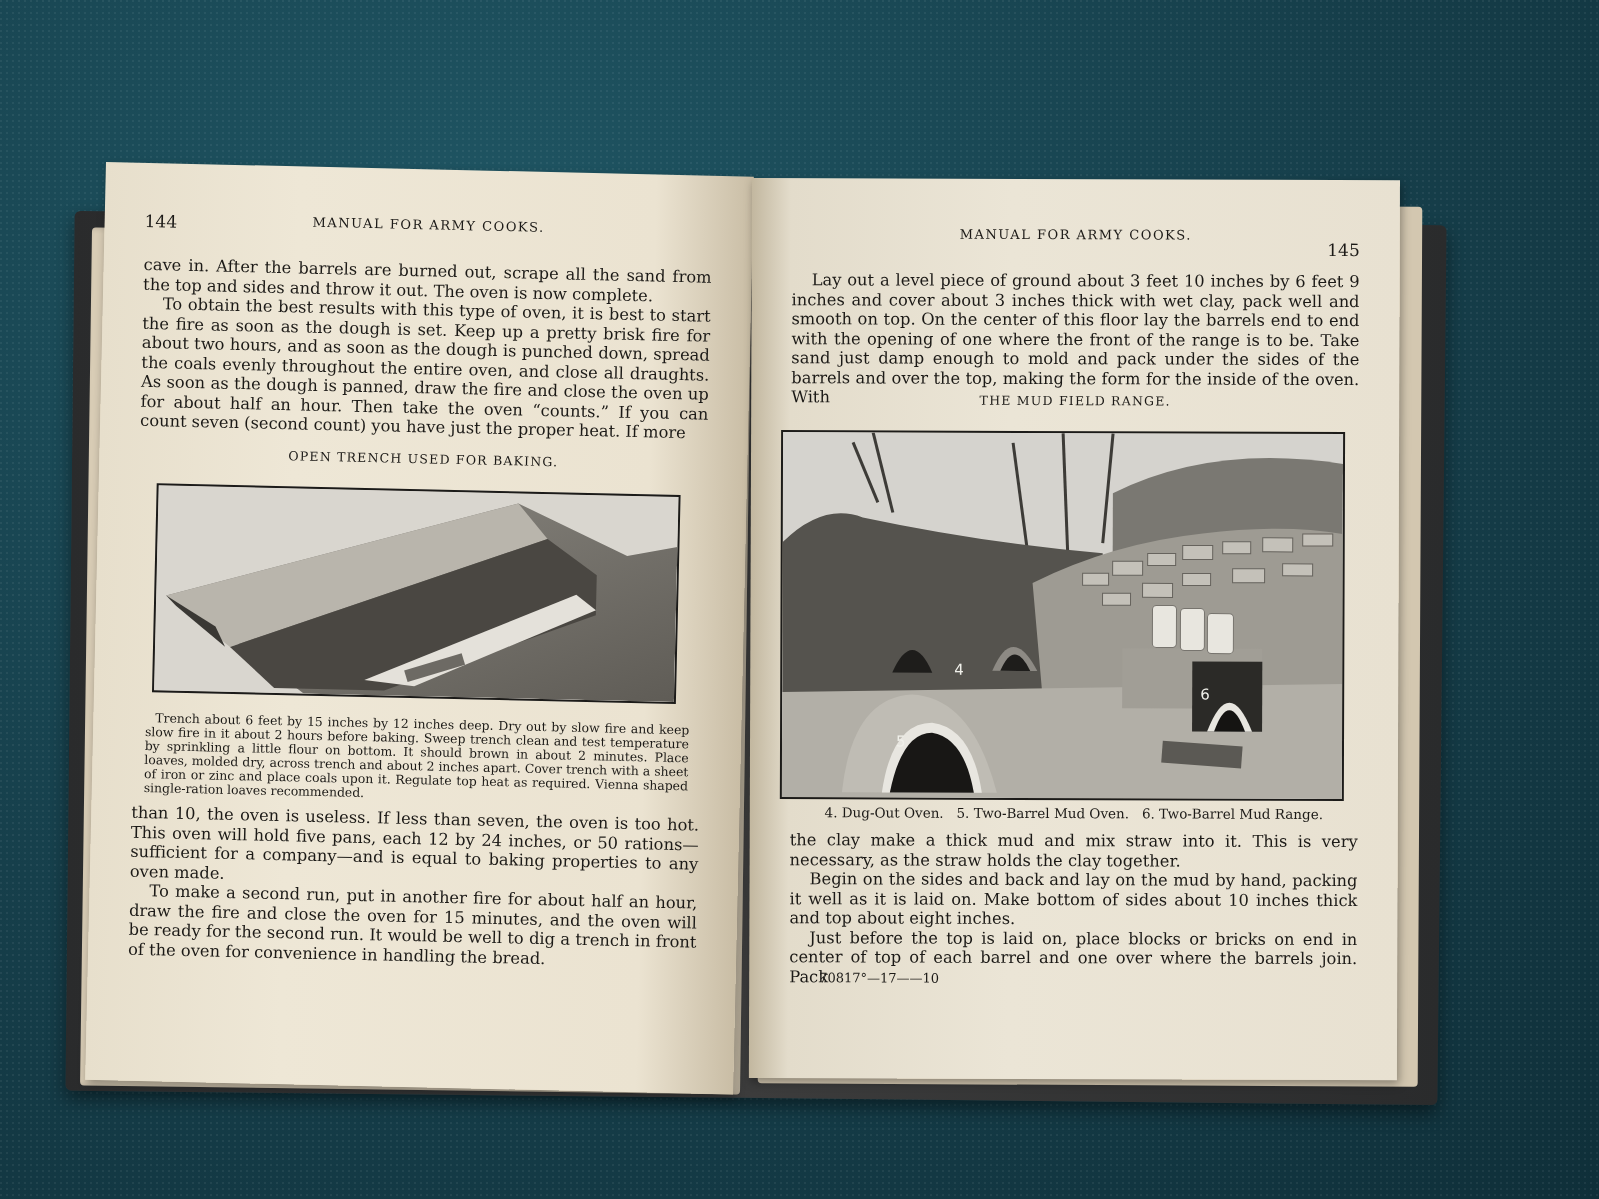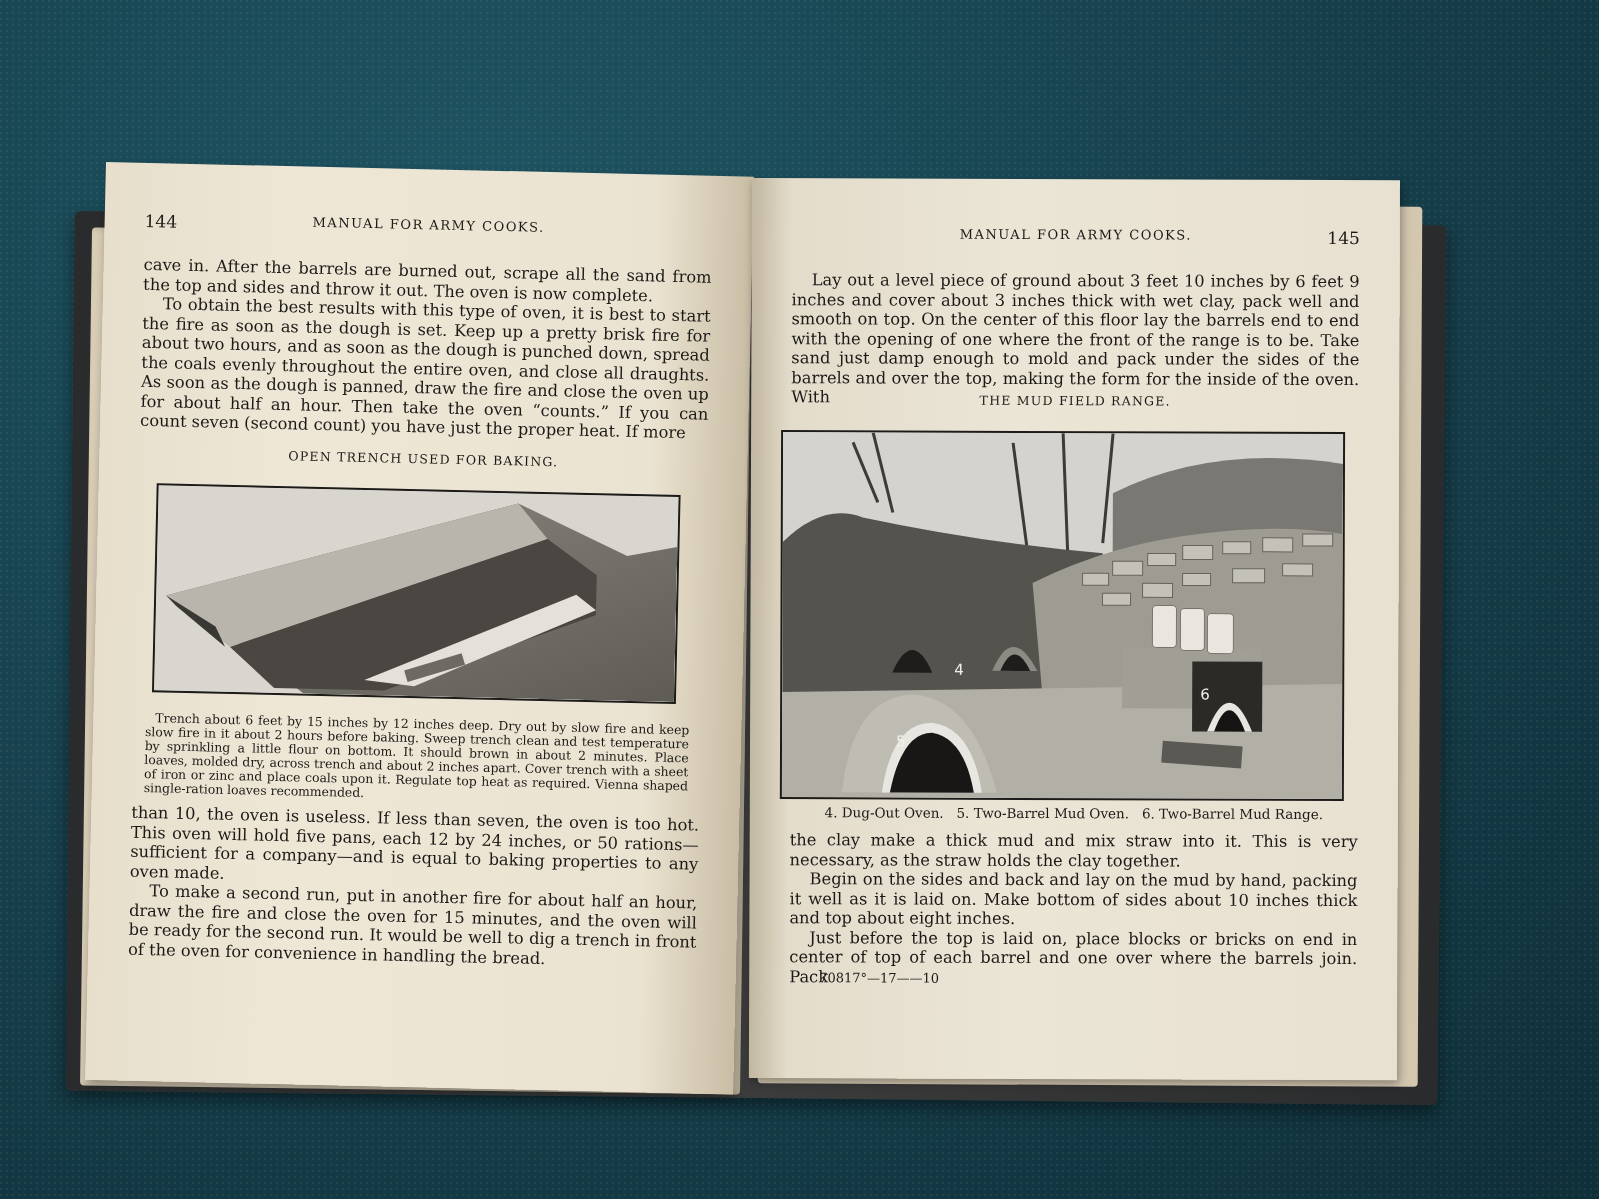--- a/index.html
+++ b/index.html
@@ -102,21 +102,21 @@
 
   <div class="txt" style="top:640px;">
     <p>than 10, the oven is useless. If less than seven, the oven is too hot. This oven will hold five pans, each 12 by 24 inches, or 50 rations—sufficient for a company—and is equal to baking properties to any oven made.</p>
     <p class="ind">To make a second run, put in another fire for about half an hour, draw the fire and close the oven for 15 minutes, and the oven will be ready for the second run. It would be well to dig a trench in front of the oven for convenience in handling the bread.</p>
   </div>
 </div>
 
 <div class="page page-right">
   <div class="pg-head">
     <span class="pg-title">MANUAL FOR ARMY COOKS.</span>
-    <span class="pg-num" style="right:0;">145</span>
+    <span class="pg-num" style="right:0;margin-top:12px;">145</span>
   </div>
 
   <div class="txt" style="top:92px;">
     <p class="ind">Lay out a level piece of ground about 3 feet 10 inches by 6 feet 9 inches and cover about 3 inches thick with wet clay, pack well and smooth on top. On the center of this floor lay the barrels end to end with the opening of one where the front of the range is to be. Take sand just damp enough to mold and pack under the sides of the barrels and over the top, making the form for the inside of the oven. With</p>
   </div>
 
   <div class="fig-title" style="top:214px;">THE MUD FIELD RANGE.</div>
 
   <div class="photo photo-range">
     <svg width="560" height="365" viewBox="0 0 560 365">

